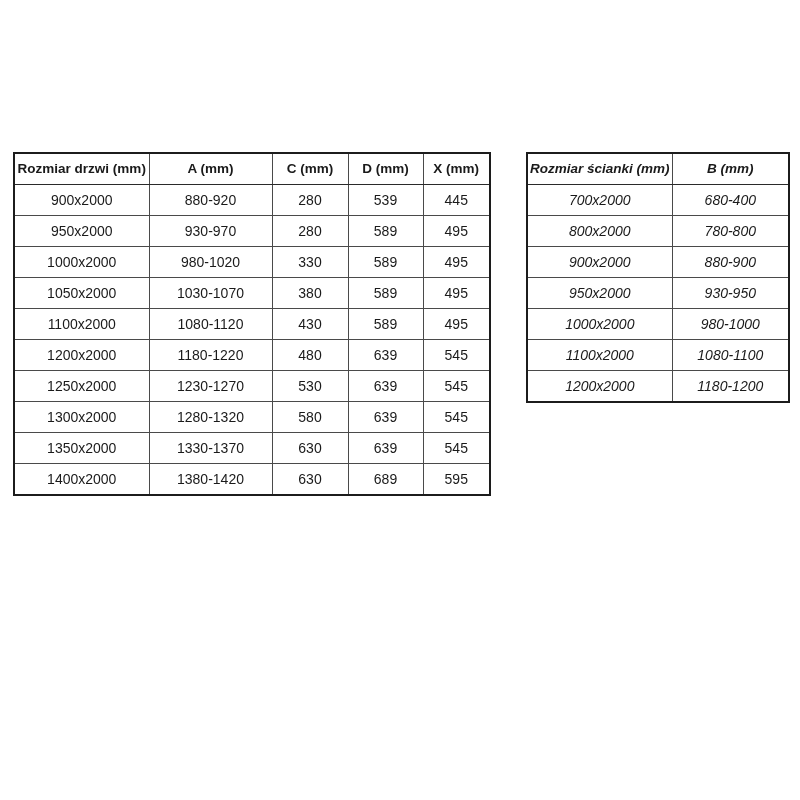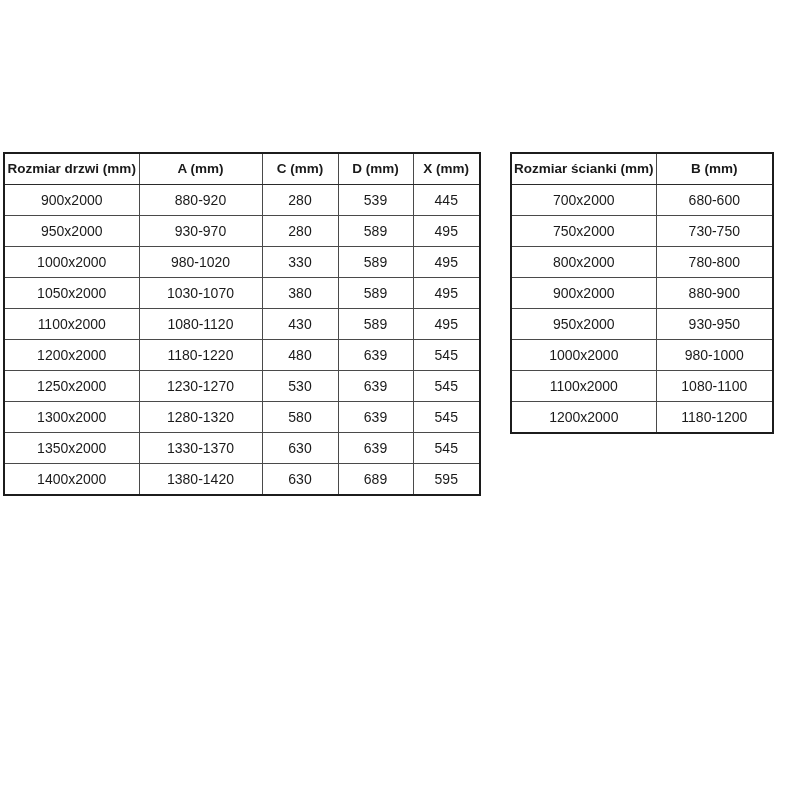--- a/index.html
+++ b/index.html
@@ -11,22 +11,22 @@
     height: 800px;
     position: relative;
     background: #ffffff;
     font-family: "Liberation Sans", "DejaVu Sans", sans-serif;
     color: #1a1a1a;
   }
   .table-wrap {
     position: absolute;
     top: 152px;
   }
-  #door-table-wrap  { left: 3px; border-radius: 20px; }
-  #wall-table-wrap  { left: 510px; }
+  #door-table-wrap  { left: 13px; border-radius: 20px; }
+  #wall-table-wrap  { left: 526px; font-style: italic; }
 
   table.spec-table {
     border-collapse: collapse;
     table-layout: fixed;
     background: #ffffff;
     border: 2px solid #1c1c1c;
   }
   table.spec-table th,
   table.spec-table td {
     border: 1px solid #4a4a4a;
@@ -163,25 +163,21 @@
       </colgroup>
   <thead>
         <tr>
           <th>Rozmiar ścianki (mm)</th>
           <th>B (mm)</th>
         </tr>
       </thead>
       <tbody>
         <tr>
           <td>700x2000</td>
-          <td>680-600</td>
-        </tr>
-        <tr>
-          <td>750x2000</td>
-          <td>730-750</td>
+          <td>680-400</td>
         </tr>
         <tr>
           <td>800x2000</td>
           <td>780-800</td>
         </tr>
         <tr>
           <td>900x2000</td>
           <td>880-900</td>
         </tr>
         <tr>

